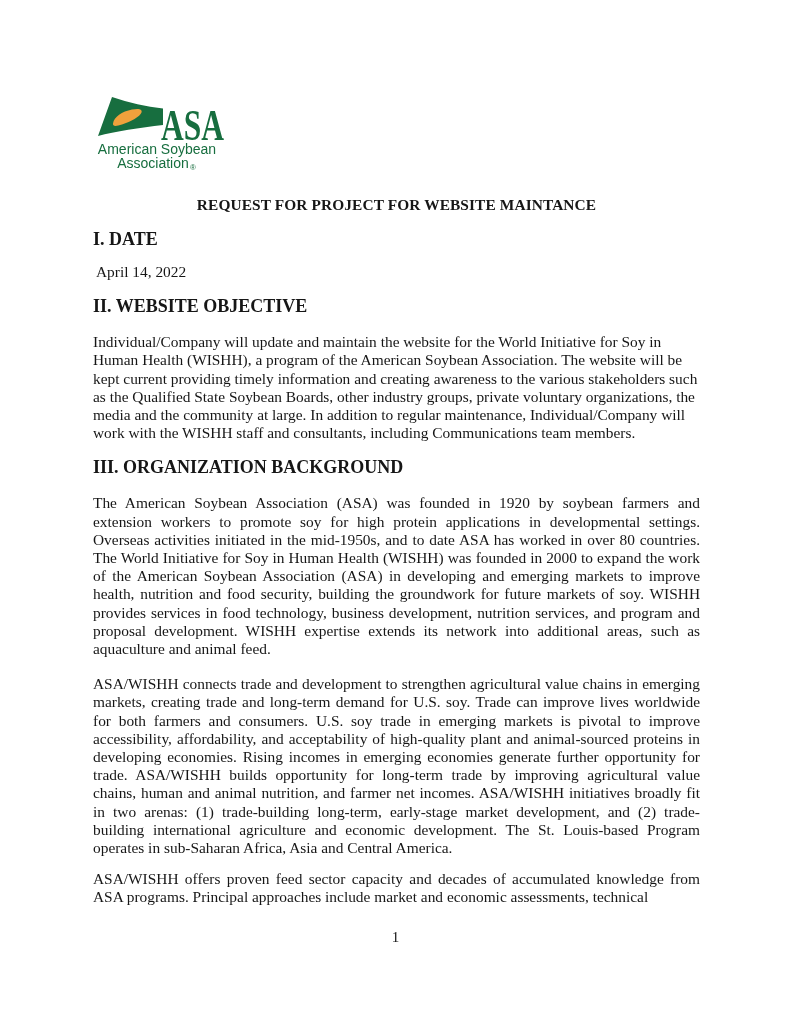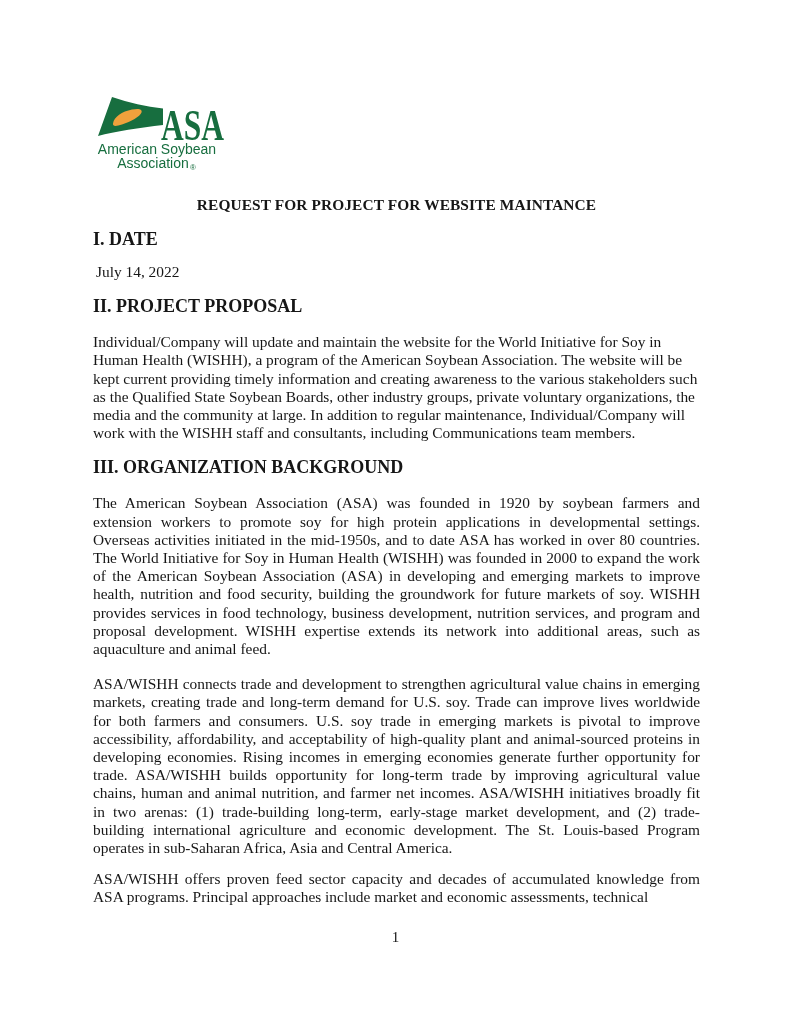--- a/index.html
+++ b/index.html
@@ -82,23 +82,23 @@
           <text x="95" y="75" font-size="8" font-family="'Liberation Sans', sans-serif" fill="#176e3f">®</text>
         </svg>
       </div>
 
 
     </div>
 
     <div class="doc-title">REQUEST FOR PROJECT FOR WEBSITE MAINTANCE</div>
 
     <div class="sec-heading first">I. DATE</div>
-    <div class="para para-left date-line">July 14, 2022</div>
+    <div class="para para-left date-line">April 14, 2022</div>
 
-    <div class="sec-heading">II. PROJECT PROPOSAL</div>
+    <div class="sec-heading">II. WEBSITE OBJECTIVE</div>
     <div class="para para-left">Individual/Company will update and maintain the website for the World Initiative for Soy in Human Health (WISHH), a program of the American Soybean Association.  The website will be kept current providing timely information and creating awareness to the various stakeholders such as the Qualified State Soybean Boards, other industry groups, private voluntary organizations, the media and the community at large.  In addition to regular maintenance, Individual/Company will work with the WISHH staff and consultants, including Communications team members.</div>
 
     <div class="sec-heading">III. ORGANIZATION BACKGROUND</div>
     <div class="para para-justify">The American Soybean Association (ASA) was founded in 1920 by soybean farmers and extension workers to promote soy for high protein applications in developmental settings. Overseas activities initiated in the mid-1950s, and to date ASA has worked in over 80 countries. The World Initiative for Soy in Human Health (WISHH) was founded in 2000 to expand the work of the American Soybean Association (ASA) in developing and emerging markets to improve health, nutrition and food security, building the groundwork for future markets of soy. WISHH provides services in food technology, business development, nutrition services, and program and proposal development. WISHH expertise extends its network into additional areas, such as aquaculture and animal feed.</div>
     <div class="para para-justify">ASA/WISHH connects trade and development to strengthen agricultural value chains in emerging markets, creating trade and long-term demand for U.S. soy. Trade can improve lives worldwide for both farmers and consumers. U.S. soy trade in emerging markets is pivotal to improve accessibility, affordability, and acceptability of high-quality plant and animal-sourced proteins in developing economies. Rising incomes in emerging economies generate further opportunity for trade. ASA/WISHH builds opportunity for long-term trade by improving agricultural value chains, human and animal nutrition, and farmer net incomes.  ASA/WISHH initiatives broadly fit in two arenas: (1) trade-building long-term, early-stage market development, and (2) trade-building international agriculture and economic development. The St. Louis-based Program operates in sub-Saharan Africa, Asia and Central America.</div>
     <div class="para para-justify para-last">ASA/WISHH offers proven feed sector capacity and decades of accumulated knowledge from ASA programs. Principal approaches include market and economic assessments, technical</div>
 
   </div>
 
   <div class="page-number">1</div>

